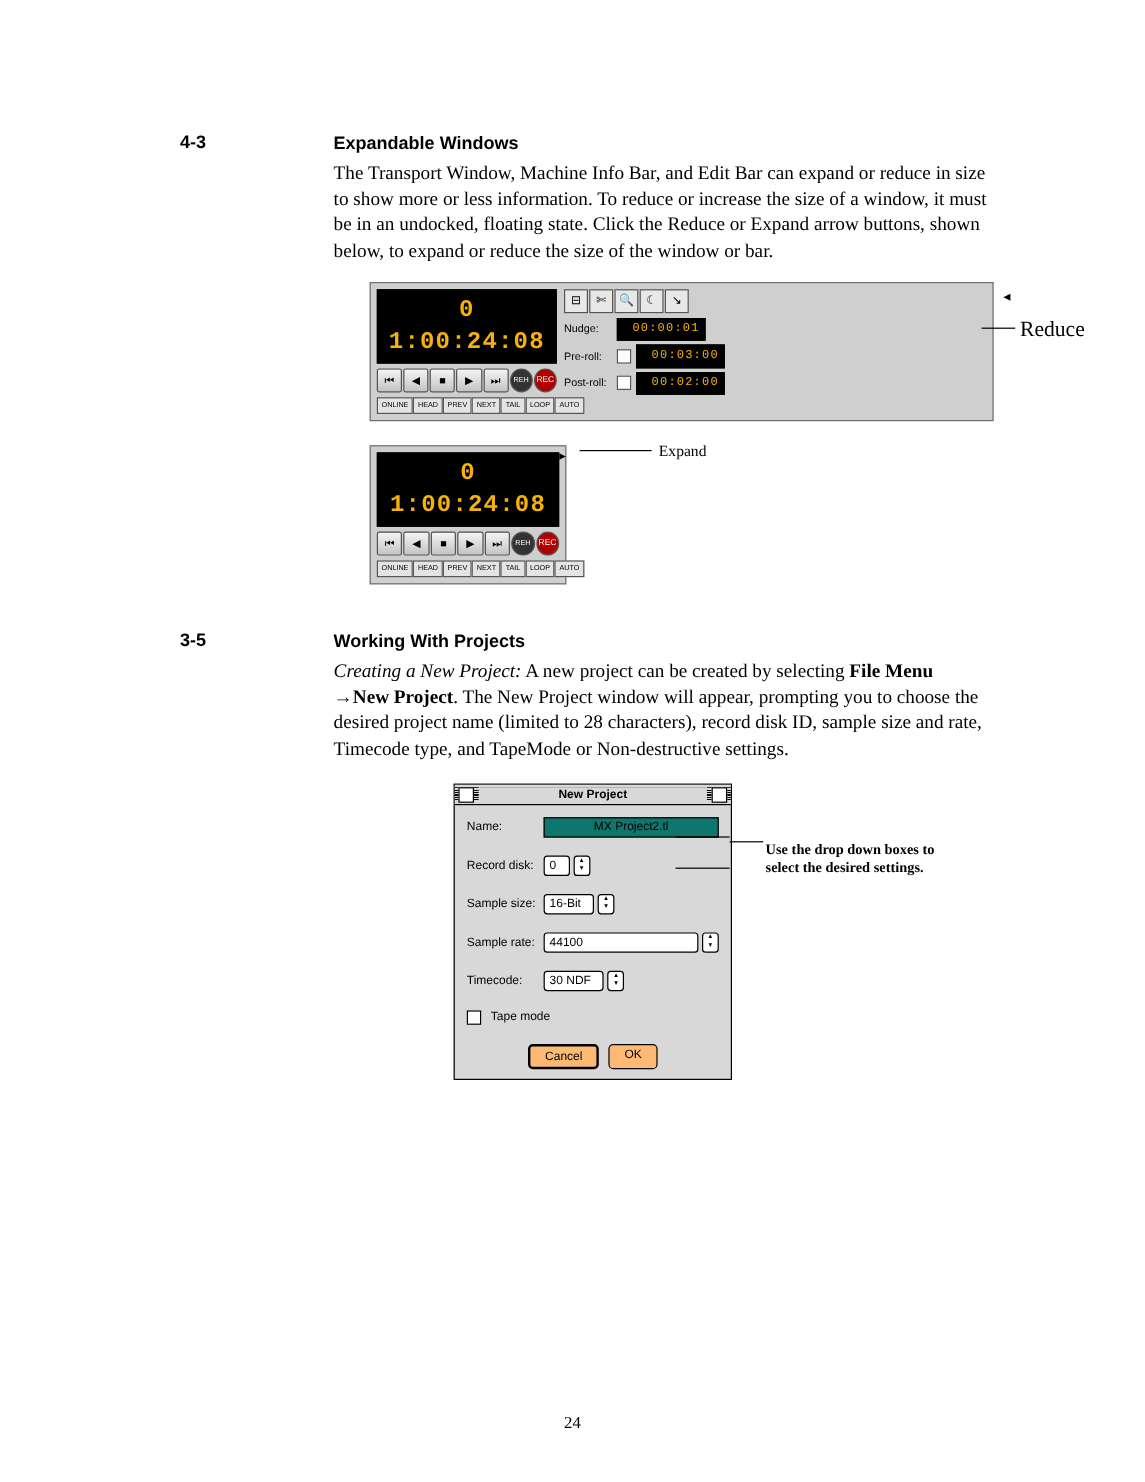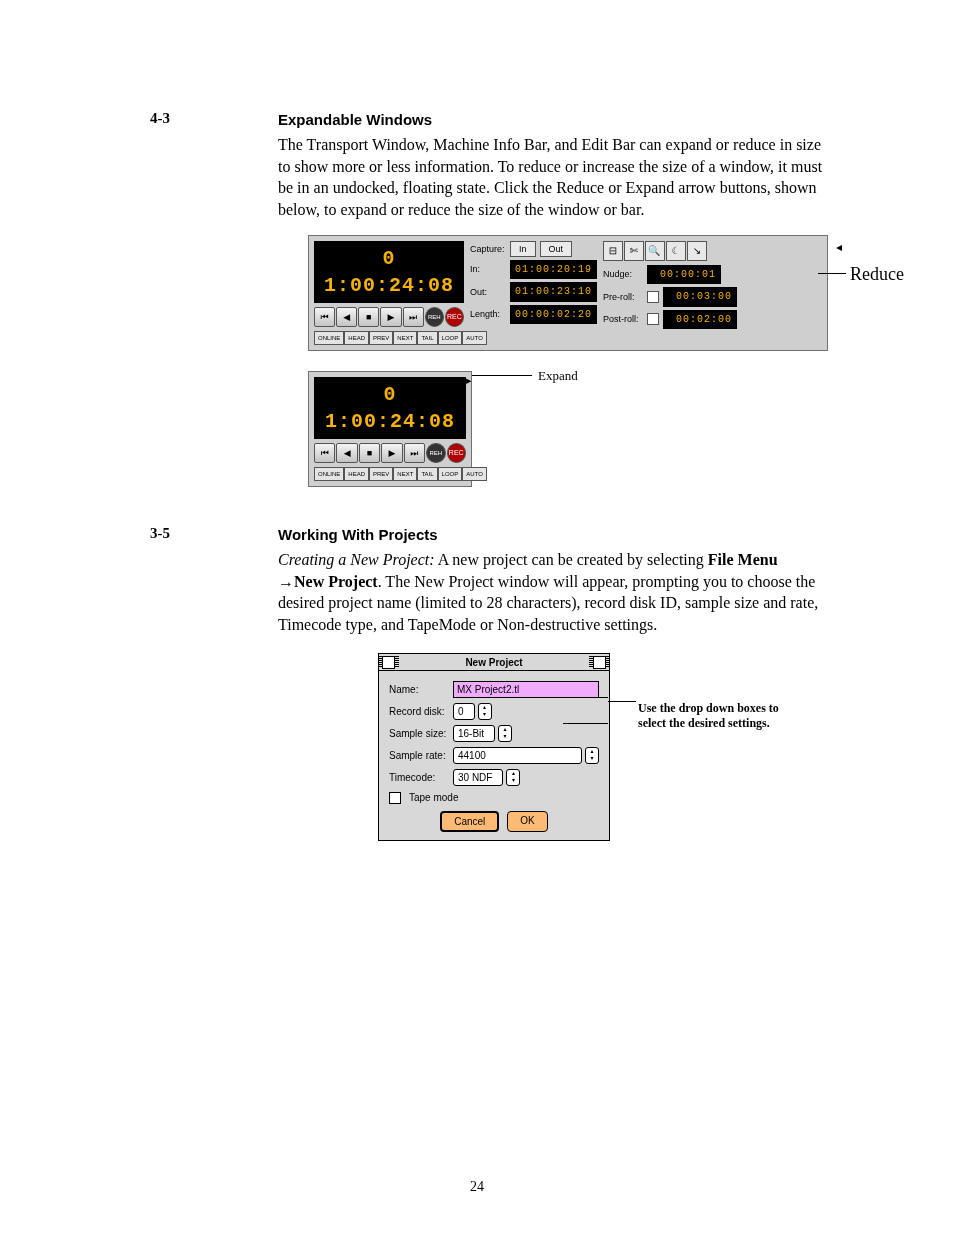--- a/index.html
+++ b/index.html
@@ -18,21 +18,21 @@
     width:var(--page-w);
     min-height:var(--page-h);
     margin:0 auto;
     position:relative;
     font-family:var(--serif);
     color:#000;
     box-sizing:border-box;
     padding:110px 128px 60px 150px;
   }
   .two-col{display:flex; align-items:flex-start; gap:0;}
-  .secnum{width:128px; flex:0 0 128px; font-family:Liberation Serif, serif; font-weight:700; font-size:15px;}
+  .secnum{width:128px; flex:0 0 128px; font-family:Liberation Sans, sans-serif; font-weight:700; font-size:15px;}
   .body{flex:1 1 auto; font-size:16px; line-height:1.35;}
   .heading{font-family:var(--sans); font-weight:700; font-size:15px; margin:0 0 4px 0;}
   .na{color:var(--red);}
   p{margin:0 0 10px 0;}
   .tip-block{display:flex; align-items:flex-start; margin-top:20px;}
   .tip-label{width:128px; flex:0 0 128px; font-family:var(--sans); font-weight:700; font-size:18px;}
   .tip-label small{font-size:10px; font-weight:700;}
   .figure-wrap{margin:14px 0 14px 30px;}
   .italic{font-style:italic;}
   .bold{font-weight:700;}
@@ -107,21 +107,21 @@
   
   .transport-small-wrap{position:relative; width:200px; margin-top:20px;}
   .transport-small{
     background:var(--panel);
     border:1px solid #707070;
     padding:5px;
     font-family:var(--sans);
     width:152px;
   }
   .expand-callout{
-    position:absolute; top:-4px; left:164px;
+    position:absolute; top:-4px; left:175px;
     font-family:var(--serif); font-size:13px;
     display:flex; align-items:center; gap:6px;
     white-space:nowrap;
   }
   .expand-arrow{
     position:absolute; top:2px; left:158px; font-size:11px;
   }
 
   
   .np-figure{position:relative; margin:18px 0 0 100px;}
@@ -148,25 +148,25 @@
   }
   .np-titlebar .ctrl-box{
     width:11px;height:11px;border:1px solid #000;background:#fff;
   }
   .np-titlebar .title{
     flex:1;text-align:center;background:#d8d8d8;
     padding:0 6px; border-left:1px solid #d8d8d8;border-right:1px solid #d8d8d8;
     font-weight:700;
   }
   .np-body{padding:10px 10px 8px 10px;}
-  .np-row{display:flex; align-items:center; margin-bottom:5px; gap:4px;}
+  .np-row{display:flex; align-items:center; margin-bottom:15px; gap:4px;}
   .np-row label{width:60px;}
   .np-input{
-    border:1px solid #000;background:#f0abfc;padding:1px 3px;
-    flex:1; height:13px; line-height:13px;
+    border:1px solid #000;background:#0f766e;padding:1px 3px;
+    flex:1; height:13px; line-height:13px;text-align:center;
   }
   .np-select{
     border:1px solid #000; border-radius:3px;
     background:#fff; padding:0 4px; height:15px;
     display:inline-flex; align-items:center; gap:6px;
   }
   .np-select::after{content:"";}
   .np-spin{
     display:inline-flex; flex-direction:column;
     border:1px solid #000; border-radius:3px; background:#fff;
@@ -228,39 +228,20 @@
                 <div class="modebtn">ONLINE</div>
                 <div class="modebtn">HEAD</div>
                 <div class="modebtn">PREV</div>
                 <div class="modebtn">NEXT</div>
                 <div class="modebtn">TAIL</div>
                 <div class="modebtn">LOOP</div>
                 <div class="modebtn">AUTO</div>
               </div>
             </div>
 
-            <div class="t-mid">
-              <div class="t-row">
-                <span class="t-label">Capture:</span>
-                <div class="capbtn">In</div>
-                <div class="capbtn">Out</div>
-              </div>
-              <div class="t-row">
-                <span class="t-label">In:</span>
-                <span class="lcd sm">01:00:20:19</span>
-              </div>
-              <div class="t-row">
-                <span class="t-label">Out:</span>
-                <span class="lcd sm">01:00:23:10</span>
-              </div>
-              <div class="t-row">
-                <span class="t-label">Length:</span>
-                <span class="lcd sm">00:00:02:20</span>
-              </div>
-            </div>
 
             <div class="t-right">
               <div class="tool-icons">
                 <div class="tool">⊟</div>
                 <div class="tool">✄</div>
                 <div class="tool">🔍</div>
                 <div class="tool">☾</div>
                 <div class="tool">↘</div>
               </div>
               <div class="t-row">

